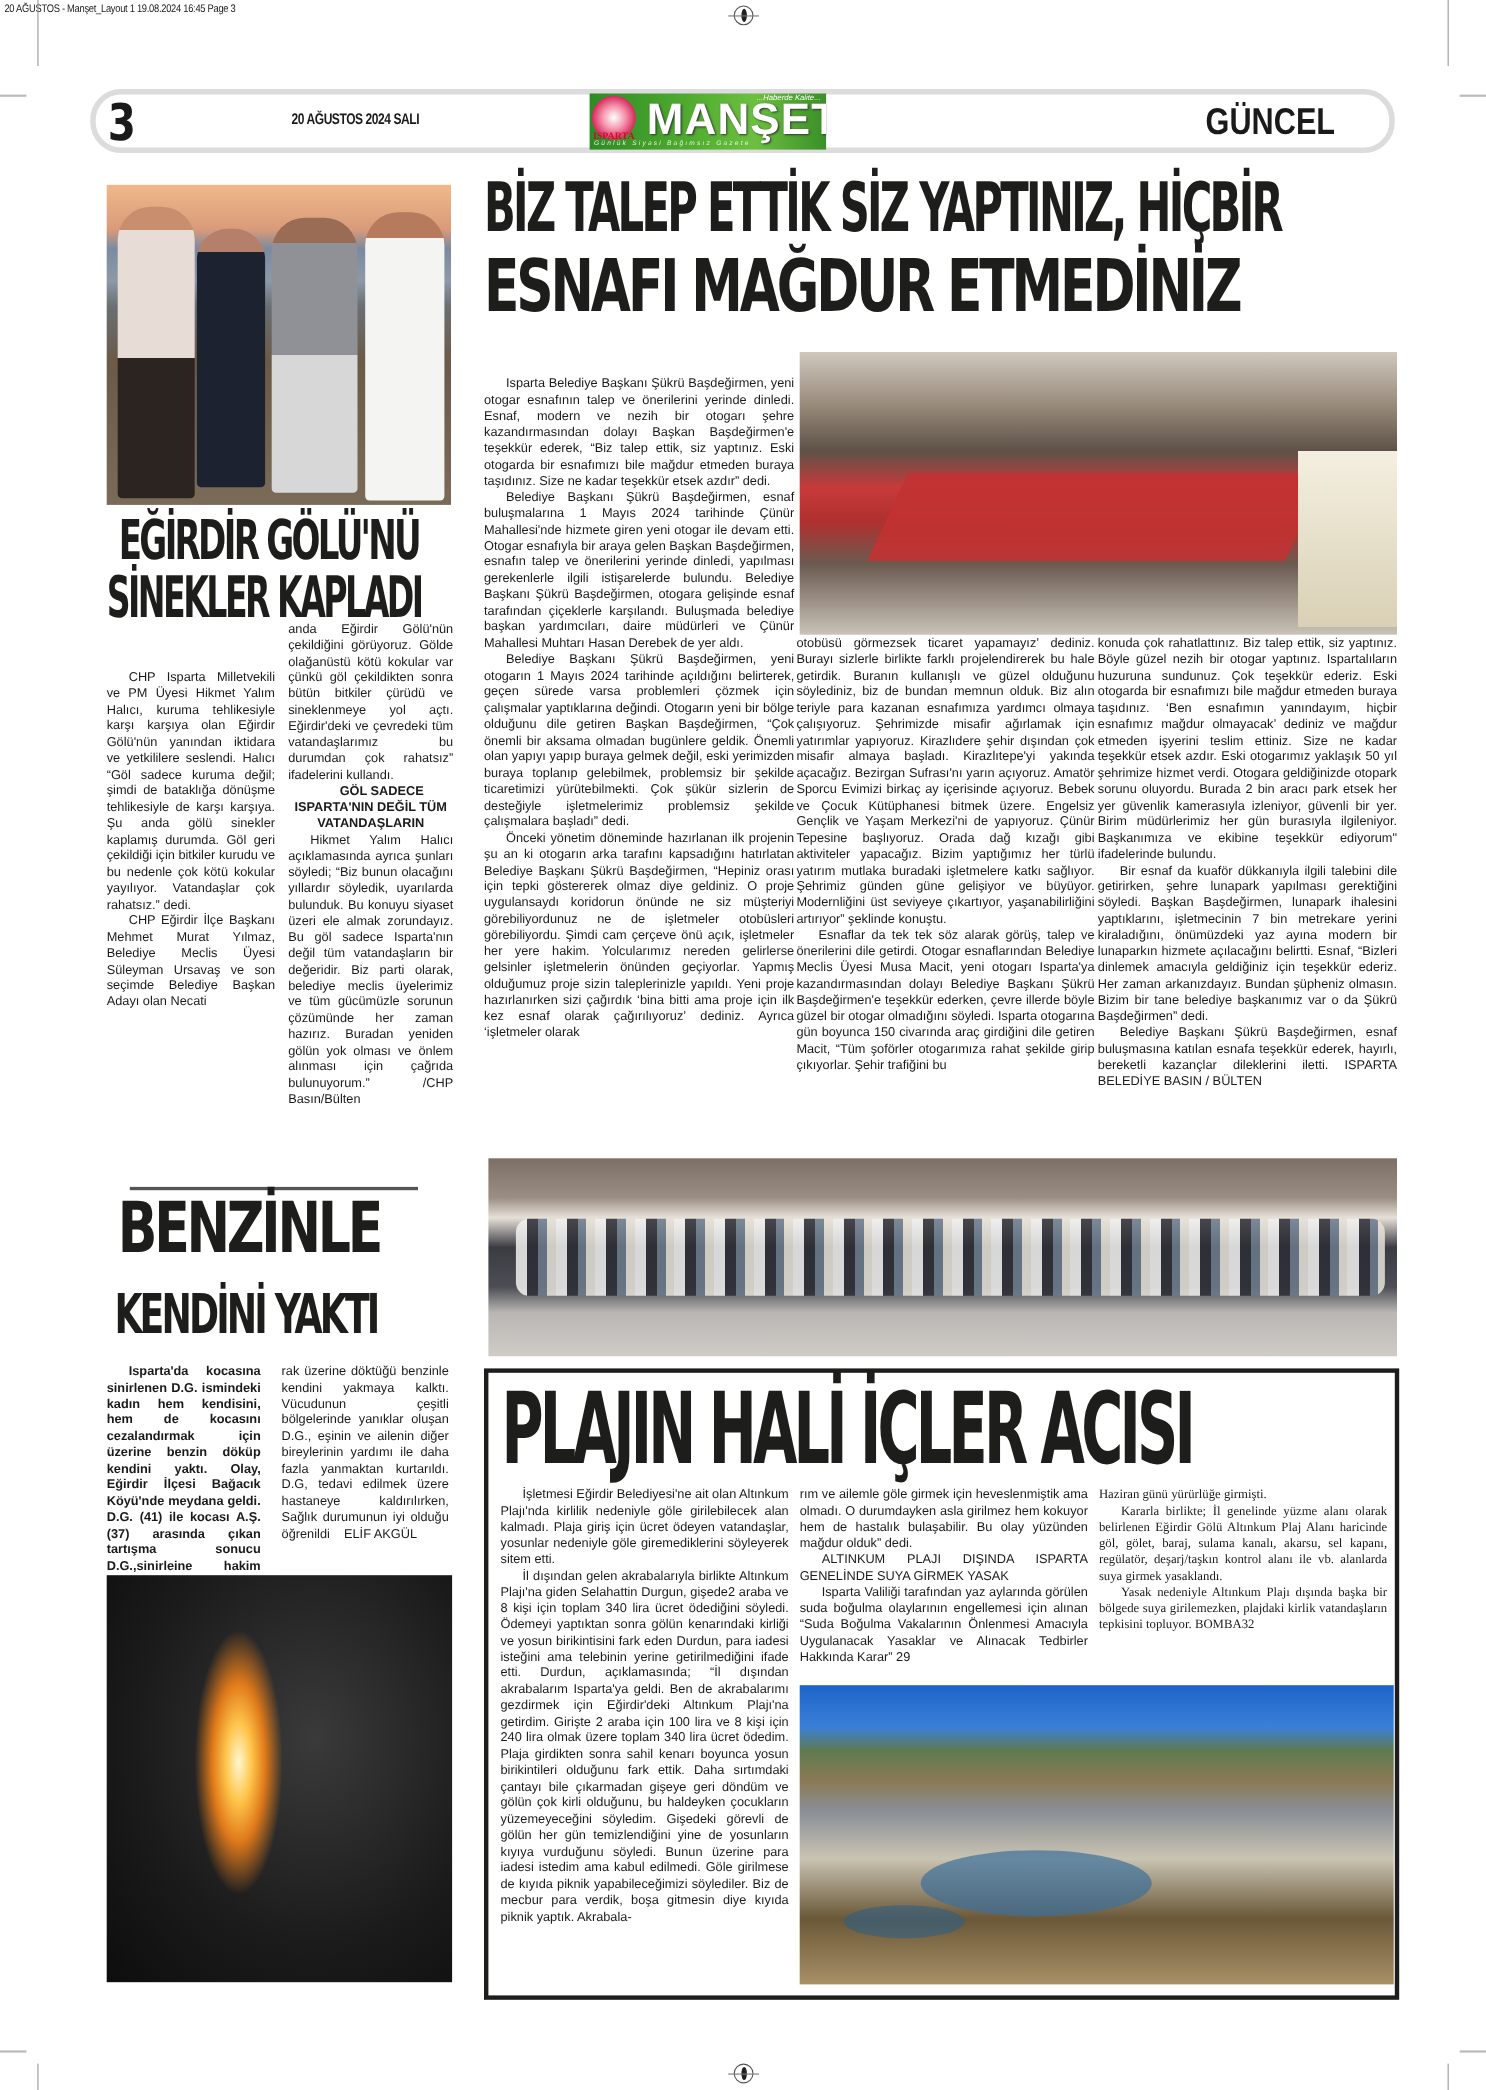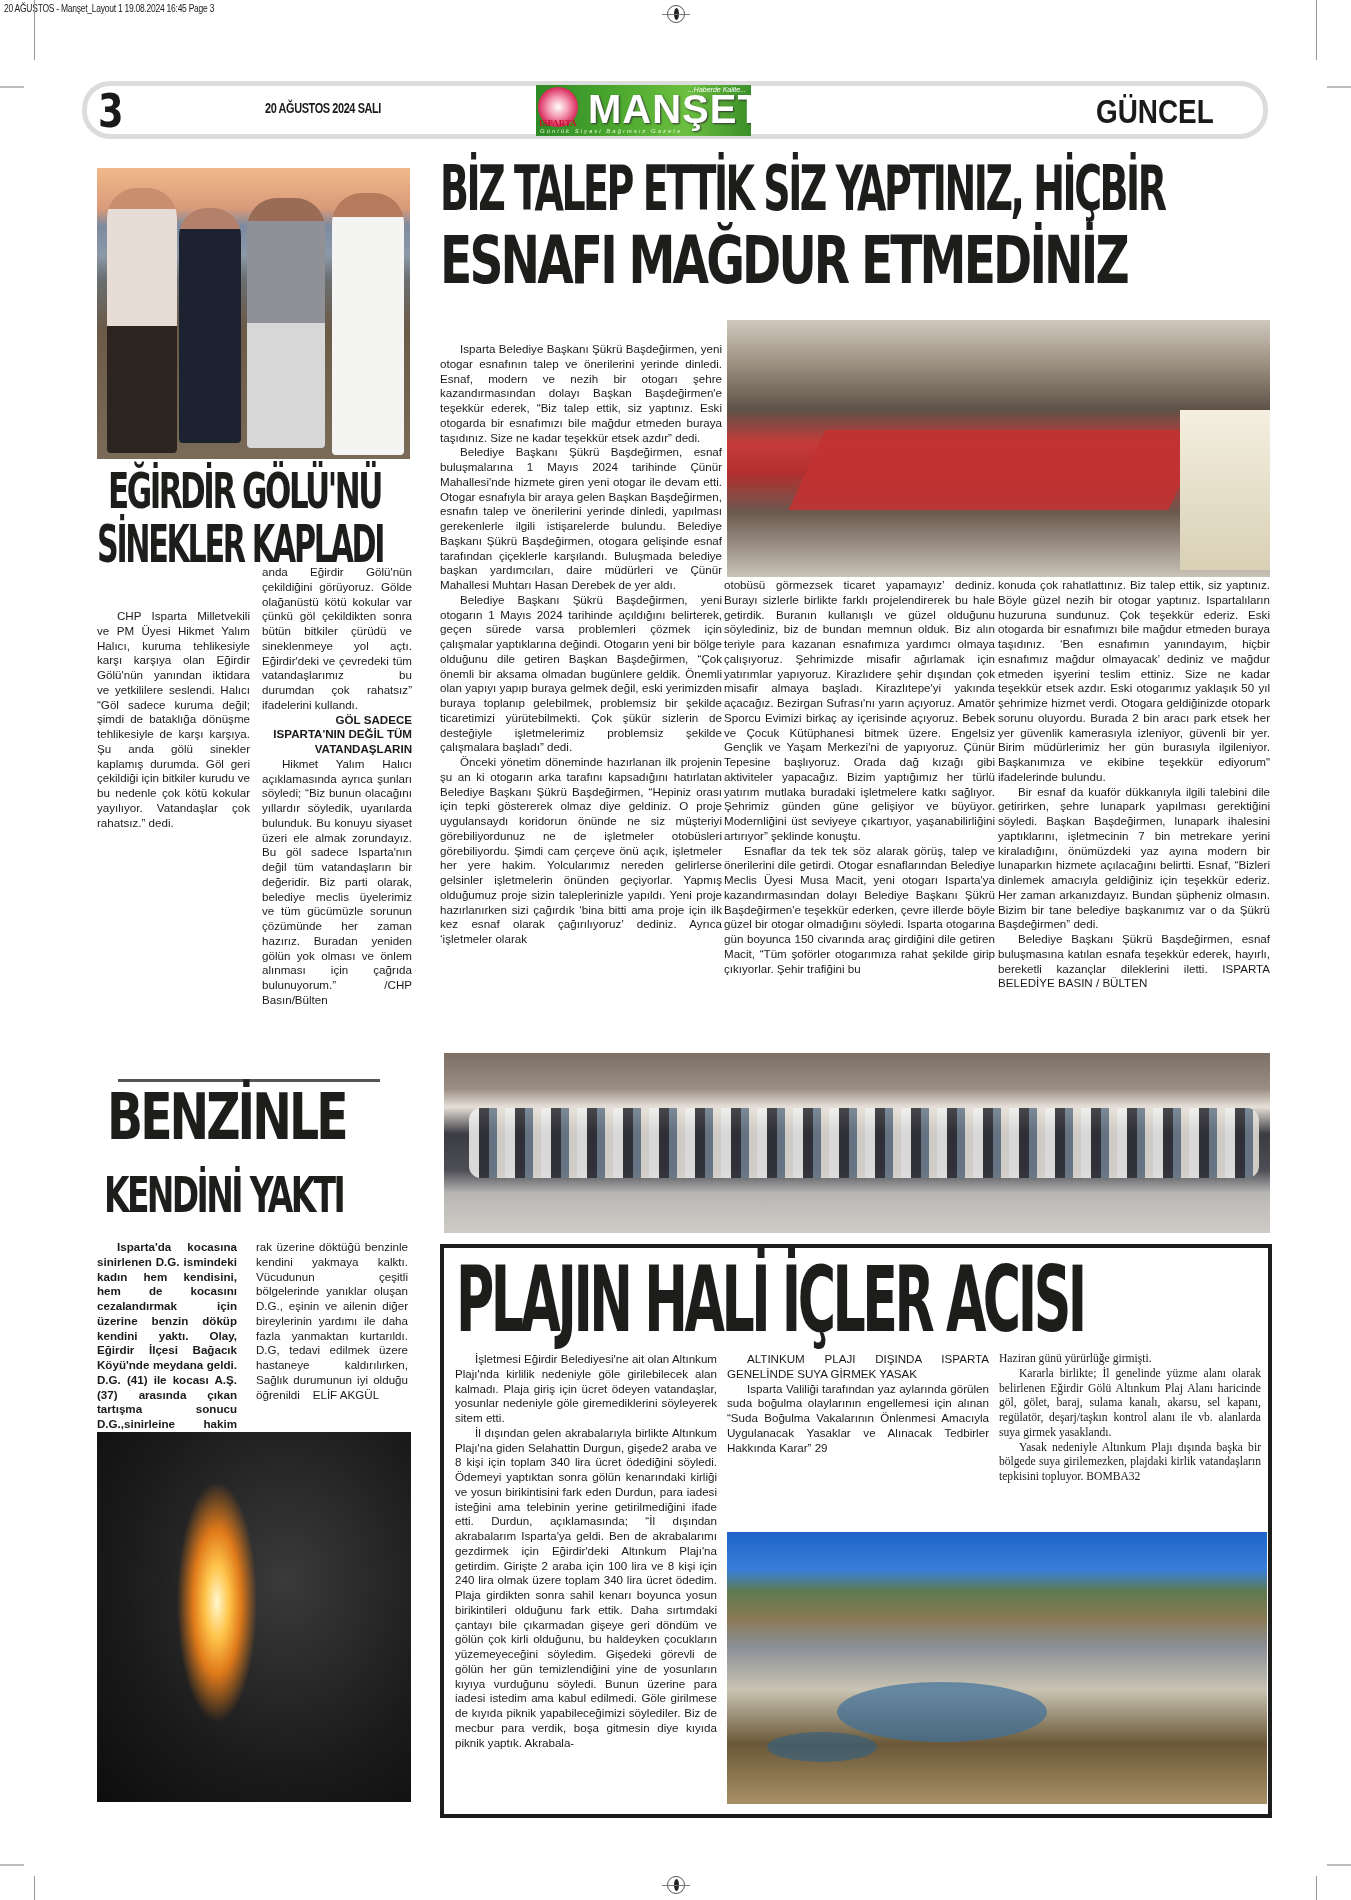--- a/index.html
+++ b/index.html
@@ -19,21 +19,21 @@
   .logo-rose { position: absolute; left: 2px; top: 2px; width: 40px; height: 40px; border-radius: 50%; background: radial-gradient(circle,#fff 0%,#f59bb3 35%,#d72a5b 70%,#f9d0dc 100%); }
   .logo-isparta { position: absolute; left: 3px; top: 33px; font-size: 9px; font-weight: bold; color: #c8102e; font-family: "Liberation Serif", serif; }
   .logo-main { position: absolute; left: 52px; top: 3px; font-size: 40px; font-weight: bold; color: #fff; letter-spacing: 1px; text-shadow: 1px 1px 2px #333; line-height: 42px; }
   .logo-tag { position: absolute; left: 152px; top: 1px; font-size: 7px; font-style: italic; color: #fff; }
   .logo-sub { position: absolute; left: 4px; top: 43px; font-size: 6px; font-style: italic; color: #dff5d0; letter-spacing: 2px; white-space: nowrap; }
   .section { left: 1096px; top: 92px; font-size: 34px; font-weight: bold; letter-spacing: 0px; transform: scaleX(0.82); transform-origin: left top; }
 
   .headline { font-family: "DejaVu Sans", sans-serif; font-weight: 900; color: #1d1d1b; letter-spacing: -4px; white-space: nowrap; transform-origin: left top; line-height: 1; }
   .col { font-size: 11.6px; line-height: 14.75px; text-align: justify; hyphens: none; }
   .col p { text-indent: 20px; }
-  .col p.sub { font-weight: bold; text-align: right; }
+  .col p.sub { font-weight: bold; text-align: center; }
   .col p.noindent { text-indent: 0; }
   .photo { overflow: hidden; }
   .boxed { border: 4px solid #1d1d1b; }
 </style>
 </head>
 <body>
 
 <div class="abs slug">20 AĞUSTOS - Manşet_Layout 1  19.08.2024  16:45  Page 3</div>
 <div class="abs crop-v" style="left:34px;top:0;height:60px;"></div>
 <div class="abs crop-v" style="left:1316px;top:0;height:60px;"></div>
@@ -62,20 +62,21 @@
   <div style="position:absolute;left:10px;top:20px;width:70px;height:265px;background:linear-gradient(180deg,#c88e6d 0 8%,#e8dcd6 8% 52%,#2b2420 52% 100%);border-radius:30px 30px 4px 4px;"></div>
   <div style="position:absolute;left:82px;top:40px;width:62px;height:235px;background:linear-gradient(180deg,#b48069 0 9%,#1c2230 9% 100%);border-radius:28px 28px 4px 4px;"></div>
   <div style="position:absolute;left:150px;top:30px;width:78px;height:250px;background:linear-gradient(180deg,#9a6b55 0 9%,#8f9196 9% 50%,#d7d7d7 50% 100%);border-radius:30px 30px 4px 4px;"></div>
   <div style="position:absolute;left:235px;top:25px;width:72px;height:262px;background:linear-gradient(180deg,#b67b5d 0 9%,#f4f4f2 9% 100%);border-radius:30px 30px 4px 4px;"></div>
 </div>
 <div class="abs headline" style="left:108px;top:466px;font-size:50px;transform:scaleX(0.62);">EĞİRDİR GÖLÜ'NÜ</div>
 <div class="abs headline" style="left:97px;top:518px;font-size:52px;transform:scaleX(0.58);">SİNEKLER KAPLADI</div>
 
 <div class="abs col" style="left:97px;top:565px;width:153px;margin-top:44px;">
   <p>CHP Isparta Milletvekili ve PM Üyesi Hikmet Yalım Halıcı, kuruma tehlikesiyle karşı karşıya olan Eğirdir Gölü'nün yanından iktidara ve yetkililere seslendi. Halıcı “Göl sadece kuruma değil; şimdi de bataklığa dönüşme tehlikesiyle de karşı karşıya. Şu anda gölü sinekler kaplamış durumda. Göl geri çekildiği için bitkiler kurudu ve bu nedenle çok kötü kokular yayılıyor. Vatandaşlar çok rahatsız.” dedi.</p>
+  <p>CHP Eğirdir İlçe Başkanı Mehmet Murat Yılmaz, Belediye Meclis Üyesi Süleyman Ursavaş ve son seçimde Belediye Başkan Adayı olan Necati</p>
 </div>
 <div class="abs col" style="left:262px;top:565px;width:150px;">
   <p class="noindent">anda Eğirdir Gölü'nün çekildiğini görüyoruz. Gölde olağanüstü kötü kokular var çünkü göl çekildikten sonra bütün bitkiler çürüdü ve sineklenmeye yol açtı. Eğirdir'deki ve çevredeki tüm vatandaşlarımız bu durumdan çok rahatsız” ifadelerini kullandı.</p>
   <p class="sub">GÖL SADECE ISPARTA'NIN DEĞİL TÜM VATANDAŞLARIN</p>
   <p>Hikmet Yalım Halıcı açıklamasında ayrıca şunları söyledi; “Biz bunun olacağını yıllardır söyledik, uyarılarda bulunduk. Bu konuyu siyaset üzeri ele almak zorundayız. Bu göl sadece Isparta'nın değil tüm vatandaşların bir değeridir. Biz parti olarak, belediye meclis üyelerimiz ve tüm gücümüzle sorunun çözümünde her zaman hazırız. Buradan yeniden gölün yok olması ve önlem alınması için çağrıda bulunuyorum.” /CHP Basın/Bülten</p>
 </div>
 
 <div class="abs" style="left:118px;top:1079px;width:262px;height:3px;background:#555;"></div>
 <div class="abs headline" style="left:107px;top:1085px;font-size:64px;transform:scaleX(0.74);">BENZİNLE</div>
 <div class="abs headline" style="left:104px;top:1170px;font-size:50px;transform:scaleX(0.66);">KENDİNİ YAKTI</div>
@@ -113,20 +114,21 @@
   <div style="position:absolute;left:25px;top:55px;width:790px;height:70px;background:repeating-linear-gradient(90deg,#f2f2f2 0 10px,#2c2c34 10px 20px,#6a7a8c 20px 28px,#e7e3da 28px 36px);opacity:.85;border-radius:12px;"></div>
 </div>
 
 <div class="abs boxed" style="left:440px;top:1244px;width:832px;height:574px;"></div>
 <div class="abs headline" style="left:456px;top:1255px;font-size:90px;letter-spacing:-6px;transform:scaleX(0.58);">PLAJIN HALİ İÇLER ACISI</div>
 <div class="abs col" style="left:455px;top:1352px;width:262px;">
   <p>İşletmesi Eğirdir Belediyesi'ne ait olan Altınkum Plajı'nda kirlilik nedeniyle göle girilebilecek alan kalmadı. Plaja giriş için ücret ödeyen vatandaşlar, yosunlar nedeniyle göle giremediklerini söyleyerek sitem etti.</p>
   <p>İl dışından gelen akrabalarıyla birlikte Altınkum Plajı'na giden Selahattin Durgun, gişede2 araba ve 8 kişi için toplam 340 lira ücret ödediğini söyledi. Ödemeyi yaptıktan sonra gölün kenarındaki kirliği ve yosun birikintisini fark eden Durdun, para iadesi isteğini ama telebinin yerine getirilmediğini ifade etti. Durdun, açıklamasında; “İl dışından akrabalarım Isparta'ya geldi. Ben de akrabalarımı gezdirmek için Eğirdir'deki Altınkum Plajı'na getirdim. Girişte 2 araba için 100 lira ve 8 kişi için 240 lira olmak üzere toplam 340 lira ücret ödedim. Plaja girdikten sonra sahil kenarı boyunca yosun birikintileri olduğunu fark ettik. Daha sırtımdaki çantayı bile çıkarmadan gişeye geri döndüm ve gölün çok kirli olduğunu, bu haldeyken çocukların yüzemeyeceğini söyledim. Gişedeki görevli de gölün her gün temizlendiğini yine de yosunların kıyıya vurduğunu söyledi. Bunun üzerine para iadesi istedim ama kabul edilmedi. Göle girilmese de kıyıda piknik yapabileceğimizi söylediler. Biz de mecbur para verdik, boşa gitmesin diye kıyıda piknik yaptık. Akrabala-</p>
 </div>
 <div class="abs col" style="left:727px;top:1352px;width:262px;">
+  <p class="noindent">rım ve ailemle göle girmek için heveslenmiştik ama olmadı. O durumdayken asla girilmez hem kokuyor hem de hastalık bulaşabilir. Bu olay yüzünden mağdur olduk” dedi.</p>
   <p>ALTINKUM PLAJI DIŞINDA ISPARTA GENELİNDE SUYA GİRMEK YASAK</p>
   <p>Isparta Valiliği tarafından yaz aylarında görülen suda boğulma olaylarının engellemesi için alınan “Suda Boğulma Vakalarının Önlenmesi Amacıyla Uygulanacak Yasaklar ve Alınacak Tedbirler Hakkında Karar” 29</p>
 </div>
 <div class="abs col" style="left:999px;top:1352px;width:262px;font-family:Liberation Serif, serif;">
   <p class="noindent">Haziran günü yürürlüğe girmişti.</p>
   <p>Kararla birlikte; İl genelinde yüzme alanı olarak belirlenen Eğirdir Gölü Altınkum Plaj Alanı haricinde göl, gölet, baraj, sulama kanalı, akarsu, sel kapanı, regülatör, deşarj/taşkın kontrol alanı ile vb. alanlarda suya girmek yasaklandı.</p>
   <p>Yasak nedeniyle Altınkum Plajı dışında başka bir bölgede suya girilemezken, plajdaki kirlik vatandaşların tepkisini topluyor. BOMBA32</p>
 </div>
 <div class="abs photo" style="left:727px;top:1532px;width:540px;height:272px;background:linear-gradient(180deg,#1e64c8 0%,#3a7fd8 14%,#5f7a4e 22%,#8a7a55 32%,#8a8f96 42%,#c9c3b2 58%,#6a5838 78%,#a89066 100%);" title="Eğirdir Gölü Altınkum Plajı kıyısında yosun birikintileri">
   <div style="position:absolute;left:110px;top:150px;width:210px;height:60px;background:#3d6f9a;border-radius:50%;opacity:.7;"></div>

